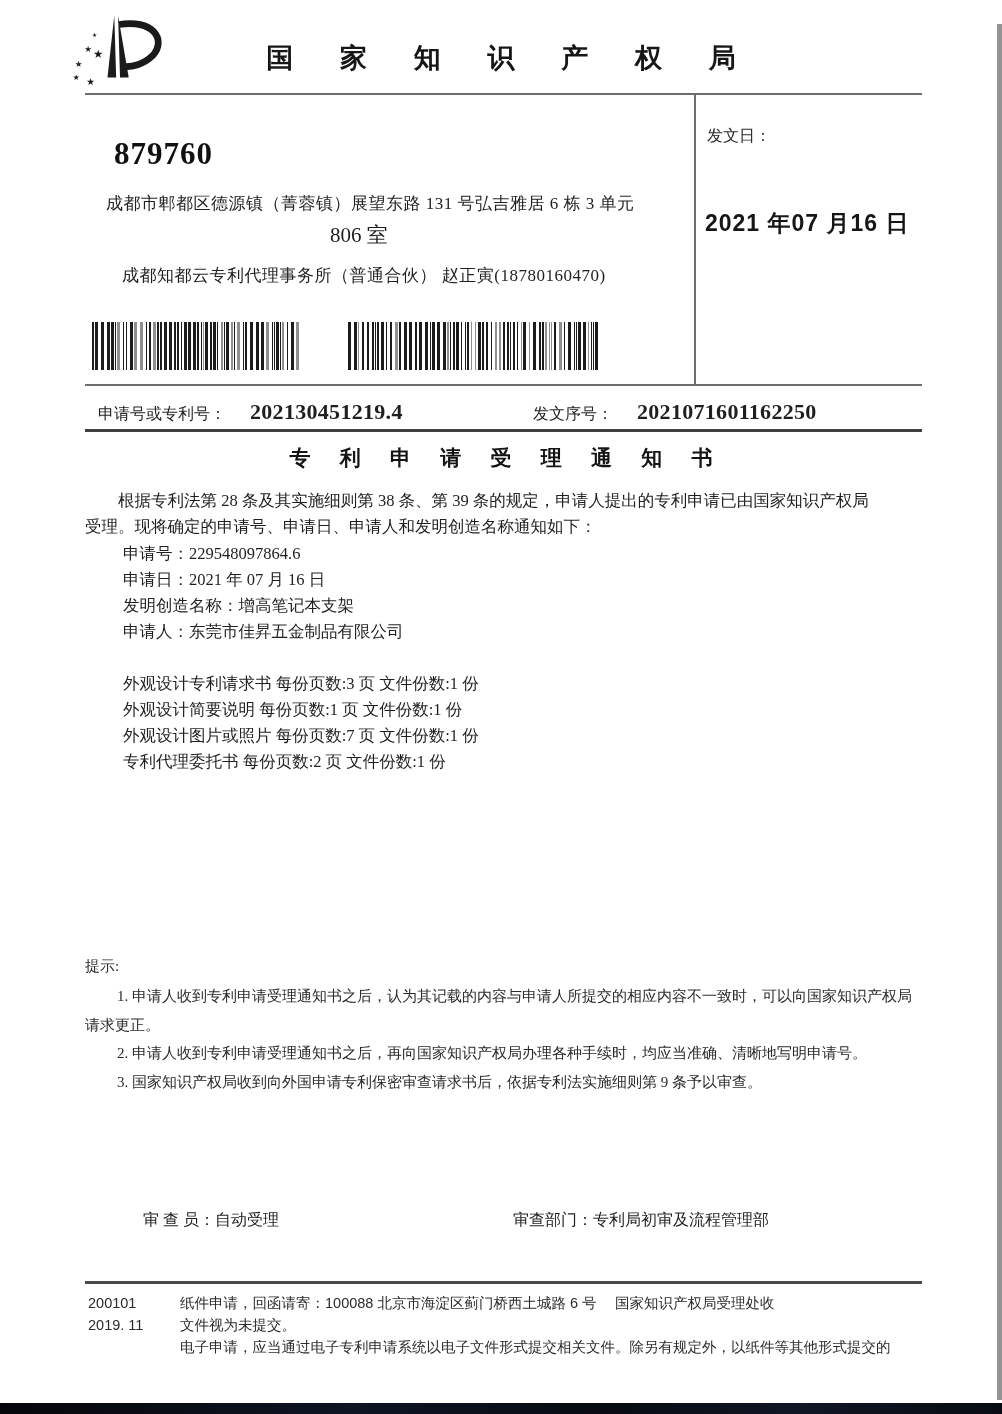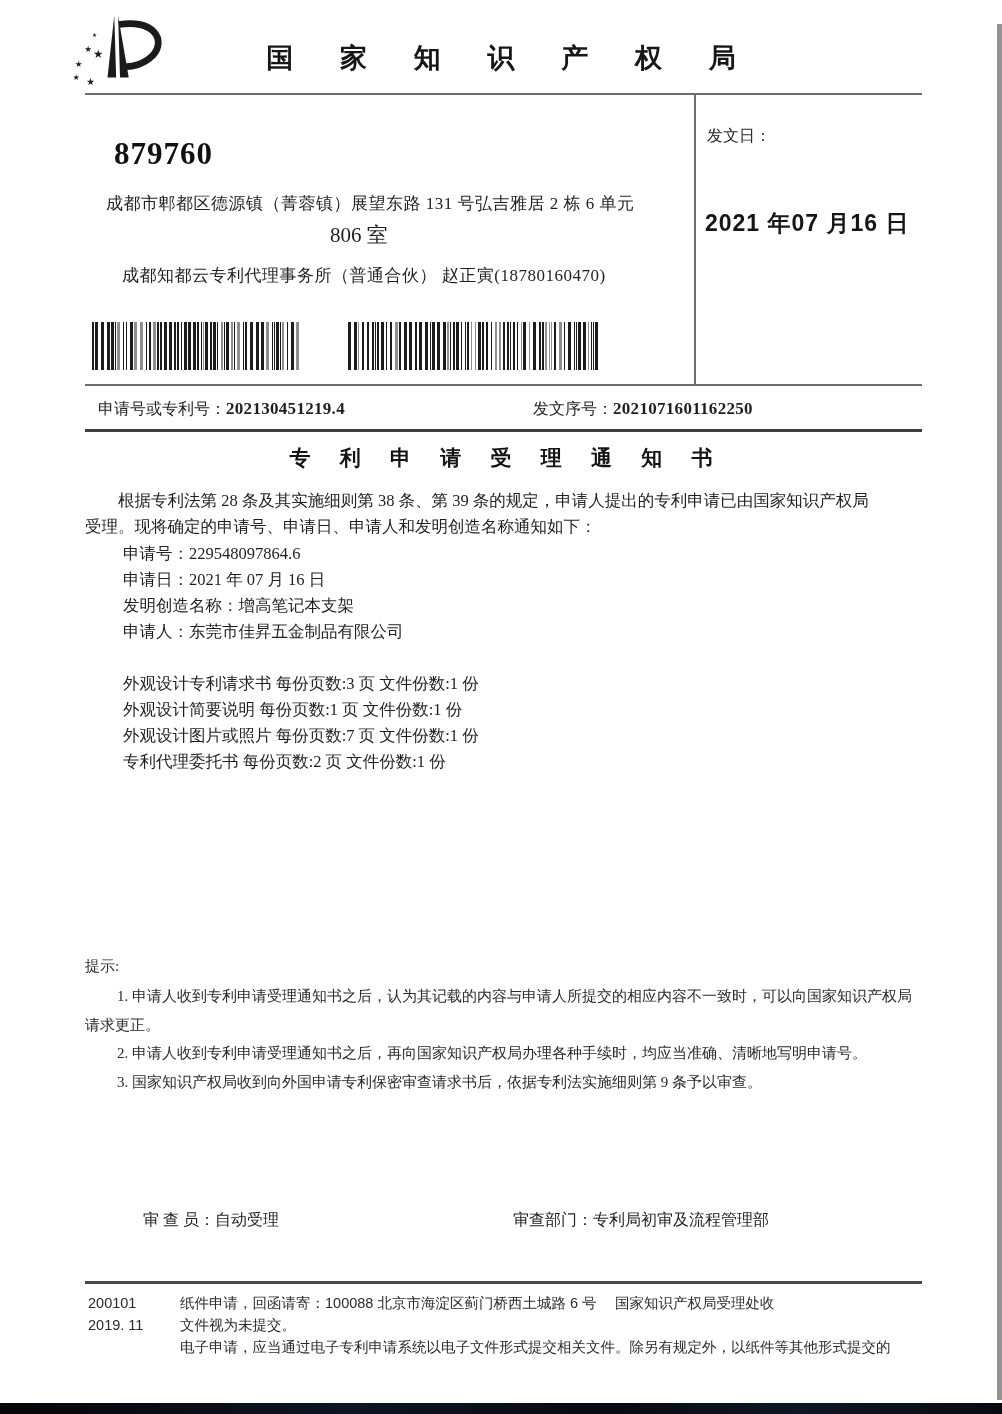--- a/index.html
+++ b/index.html
@@ -33,21 +33,21 @@
   
   .barcode{top:322px;height:48px;display:flex;align-items:stretch;}
   .barcode span{display:block;height:100%;flex:none;}
   .barcode-left{left:92px;width:212px;}
   .barcode-right{left:348px;width:252px;}
   .rule-mid{left:85px;top:384px;width:837px;height:2px;}
   
   .numrow{top:399px;font-size:16px;}
   .appnum{left:98px;}
   .serial{left:533px;}
-  .numrow b{font-size:17px;letter-spacing:0.3px;}
+  .numrow b{font-size:22px;letter-spacing:0.3px;margin-left:24px;}
   .rule-thick{left:85px;top:429px;width:837px;height:3px;background:#3f3f3f;}
   
   .notice-title{
     left:0;top:444px;width:100%;text-align:center;
     font-size:21px;font-weight:bold;letter-spacing:12px;text-indent:12px;color:#141414;
   }
   .intro{left:85px;top:488px;width:845px;font-size:16.5px;line-height:26px;}
   .intro .ind{text-indent:33px;}
   .fields{left:123px;top:541px;font-size:16.5px;line-height:26px;}
   .received{left:123px;top:671px;font-size:16.5px;line-height:26px;}
@@ -89,21 +89,21 @@
 
   <div class="abs agency-title">国 家 知 识 产 权 局</div>
 
   <div class="abs rule rule-header"></div>
   <div class="abs vdivider"></div>
 
   <div class="abs dispatch-label">发文日：</div>
   <div class="abs dispatch-date">2021 年07 月16 日</div>
 
   <div class="abs recipient-code">879760</div>
-  <div class="abs addr1">成都市郫都区德源镇（菁蓉镇）展望东路 131 号弘吉雅居 2 栋 6 单元</div>
+  <div class="abs addr1">成都市郫都区德源镇（菁蓉镇）展望东路 131 号弘吉雅居 6 栋 3 单元</div>
   <div class="abs addr2">806 室</div>
   <div class="abs addr3">成都知都云专利代理事务所（普通合伙）  赵正寅(18780160470)</div>
 
   <div class="abs barcode barcode-left">
       <span style="width:2px;background:#1c1c1c;margin-right:1px"></span>
       <span style="width:3px;background:#1c1c1c;margin-right:3px"></span>
       <span style="width:3px;background:#1c1c1c;margin-right:3px"></span>
       <span style="width:3px;background:#1c1c1c;margin-right:1px"></span>
       <span style="width:3px;background:#1c1c1c;margin-right:1px"></span>
       <span style="width:1px;background:#1c1c1c;margin-right:1px"></span>

